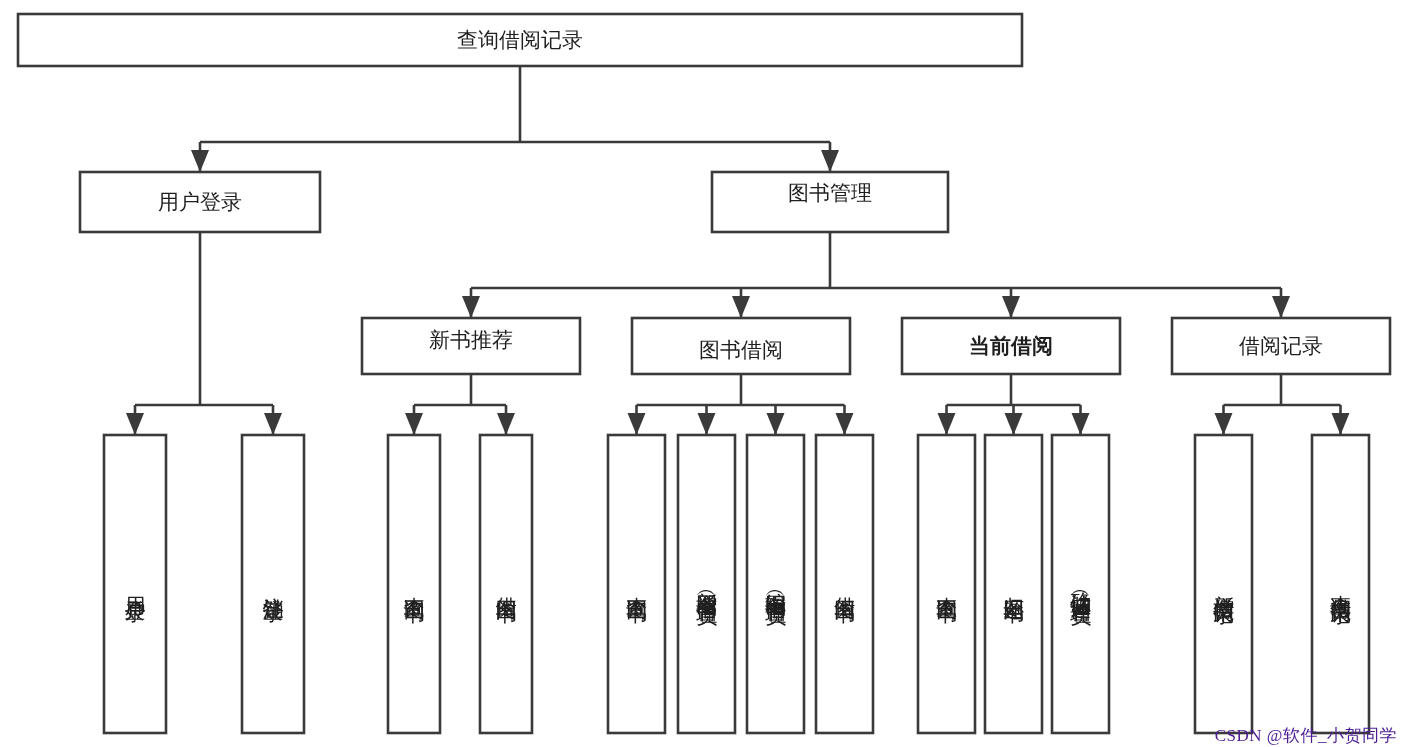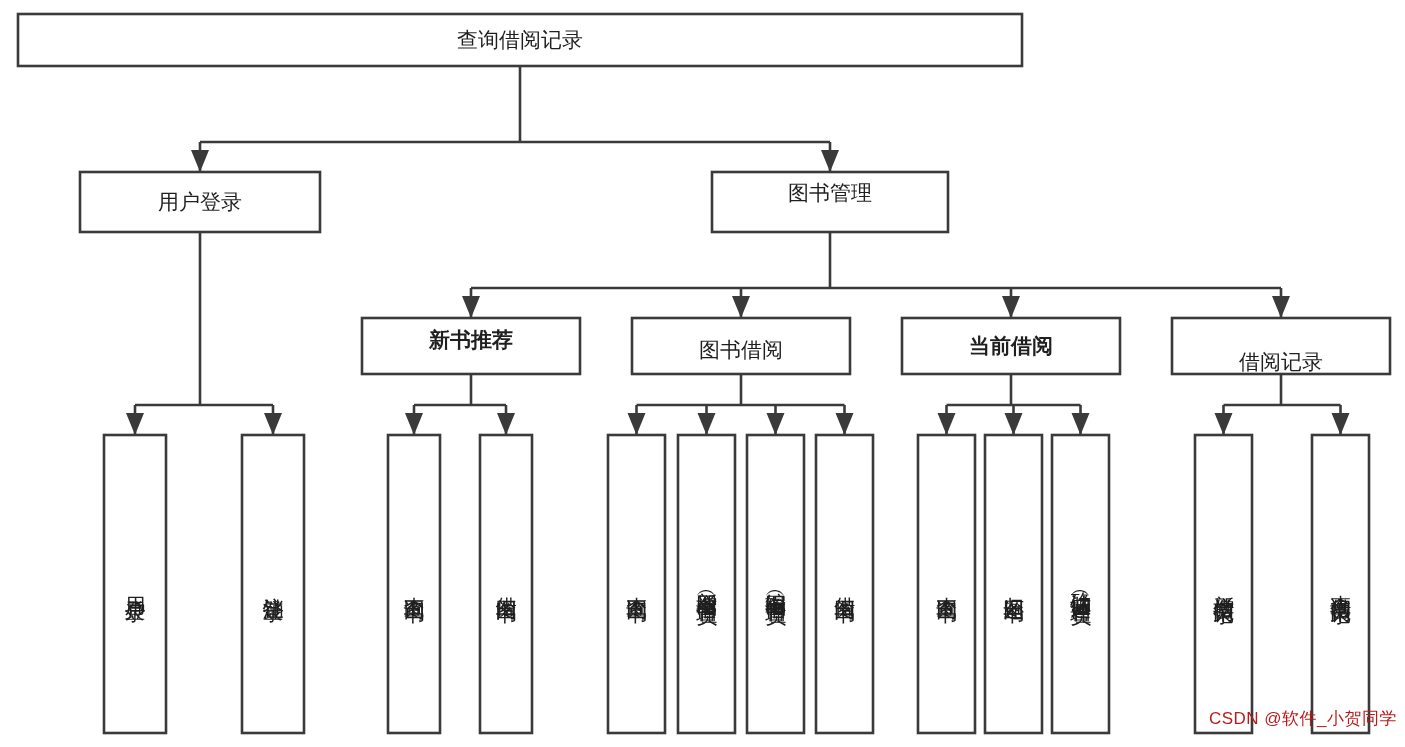--- a/index.html
+++ b/index.html
@@ -25,25 +25,25 @@
   .node-label.horizontal{font-size:21px;}
   .node-label.vertical{
     writing-mode:vertical-rl;
     text-orientation:upright;
     font-size:21px;
     letter-spacing:2px;
     align-items:center;
   }
   .watermark{
     position:absolute;
-    right:8px;bottom:17px;
+    right:8px;bottom:0;
     font-size:17px;
-    color:#b91c1c;
+    color:#4c1d95;
     letter-spacing:0.5px;
-    font-family:Liberation Sans, sans-serif;
+    font-family:Liberation Serif, serif;
   }
 </style>
 </head>
 <body>
 
 <div id="diagram-root">
   <svg id="tree-svg" viewBox="0 0 1405 747">
     <g id="edge-layer">
         <line x1="520" y1="66" x2="520" y2="142" class="connector"></line>
         <line x1="200" y1="142" x2="830" y2="142" class="connector"></line>
@@ -118,24 +118,24 @@
         <rect x="985" y="435" width="57" height="298" class="node-box"></rect>
         <rect x="1052" y="435" width="57" height="298" class="node-box"></rect>
         <rect x="1195" y="435" width="57" height="298" class="node-box"></rect>
         <rect x="1312" y="435" width="57" height="298" class="node-box"></rect>
       </g>
   </svg>
   <div id="label-layer">
       <div class="node-label horizontal" style="left: 18px; top: 14px; width: 1004px; height: 52px;">查询借阅记录</div>
       <div class="node-label horizontal" style="left: 80px; top: 172px; width: 240px; height: 60px;">用户登录</div>
       <div class="node-label horizontal" style="left: 712px; top: 172px; width: 236px; height: 42px;">图书管理</div>
-      <div class="node-label horizontal" style="left: 362px; top: 318px; width: 218px; height: 44px; font-weight: bold;">新书推荐</div>
+      <div class="node-label horizontal" style="left: 362px; top: 318px; width: 218px; height: 44px;">新书推荐</div>
       <div class="node-label horizontal" style="left: 632px; top: 318px; width: 218px; height: 64px;">图书借阅</div>
       <div class="node-label horizontal" style="left: 902px; top: 318px; width: 218px; height: 56px; font-weight: bold;">当前借阅</div>
-      <div class="node-label horizontal" style="left: 1172px; top: 334px; width: 218px; height: 56px;">借阅记录</div>
+      <div class="node-label horizontal" style="left: 1172px; top: 318px; width: 218px; height: 56px;">借阅记录</div>
       <div class="node-label vertical" style="left: 104px; top: 435px; width: 62px; height: 298px;">用户登录</div>
       <div class="node-label vertical" style="left: 242px; top: 435px; width: 62px; height: 298px;">注销登录</div>
       <div class="node-label vertical" style="left: 388px; top: 435px; width: 52px; height: 298px;">查询图书</div>
       <div class="node-label vertical" style="left: 480px; top: 435px; width: 52px; height: 298px;">借阅图书</div>
       <div class="node-label vertical" style="left: 608px; top: 435px; width: 57px; height: 298px;">查询图书</div>
       <div class="node-label vertical" style="left: 678px; top: 435px; width: 57px; height: 298px;">新增图书（管理员）</div>
       <div class="node-label vertical" style="left: 747px; top: 435px; width: 57px; height: 298px;">编辑图书（管理员）</div>
       <div class="node-label vertical" style="left: 816px; top: 435px; width: 57px; height: 298px;">借阅图书</div>
       <div class="node-label vertical" style="left: 918px; top: 435px; width: 57px; height: 298px;">查询图书</div>
       <div class="node-label vertical" style="left: 985px; top: 435px; width: 57px; height: 298px;">归还图书</div>

